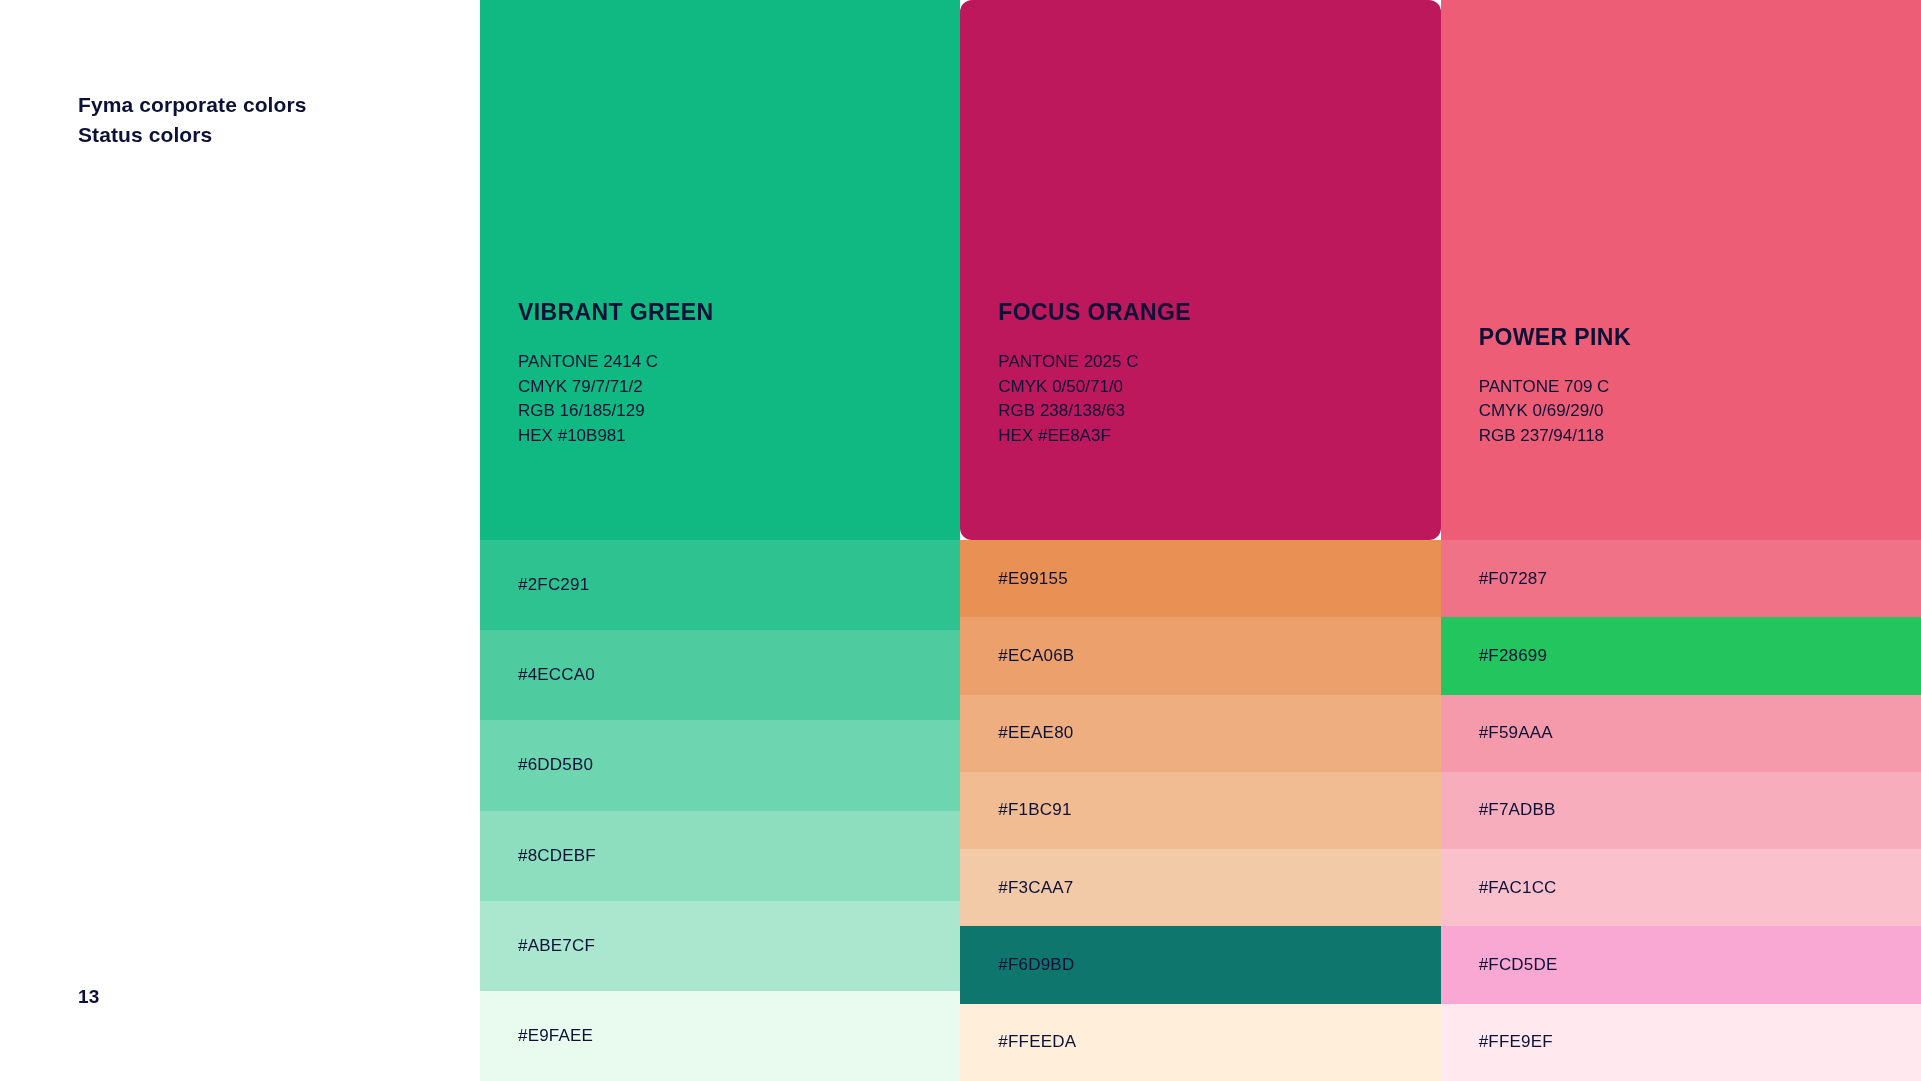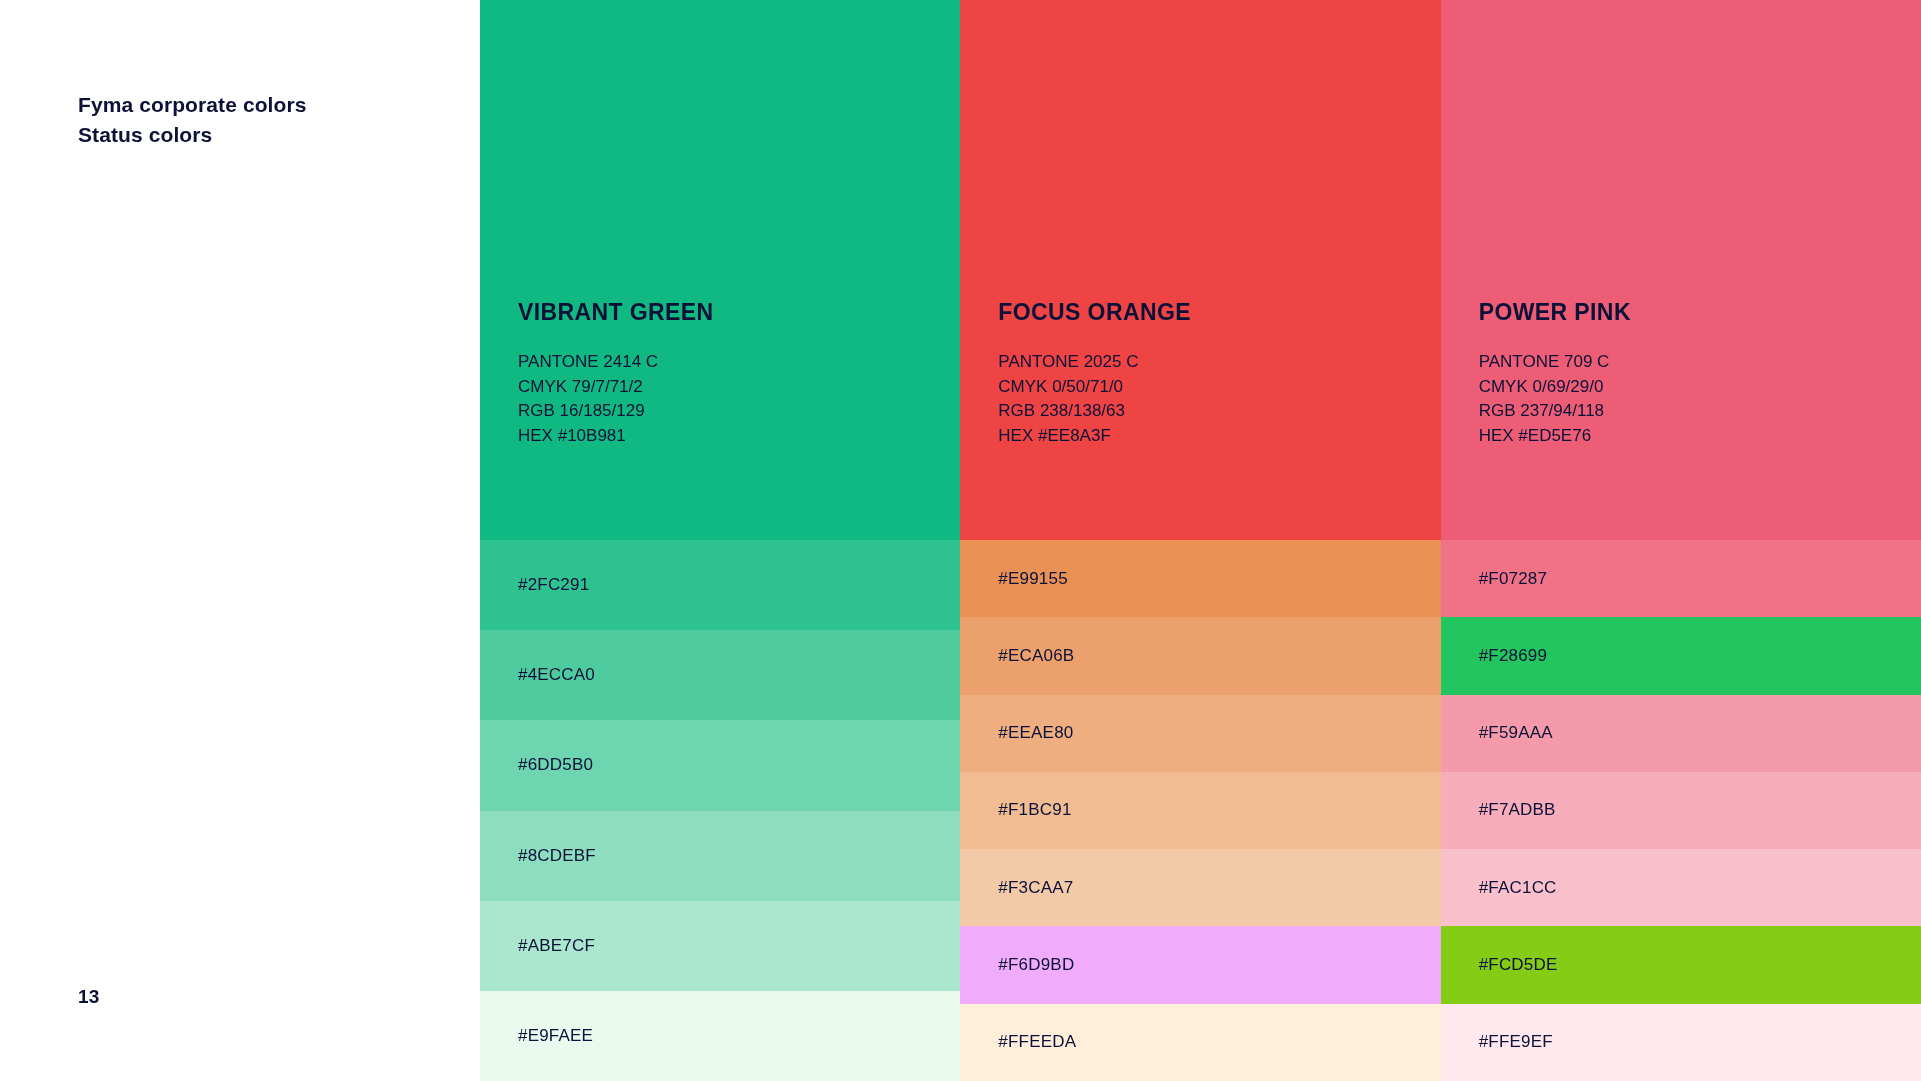--- a/index.html
+++ b/index.html
@@ -163,21 +163,21 @@
         <div class="tint-row" style="background: rgb(171, 231, 207);">
             <span class="tint-label">#ABE7CF</span>
           </div>
         <div class="tint-row" style="background: rgb(233, 250, 238);">
             <span class="tint-label">#E9FAEE</span>
           </div>
       </div>
     </div>
 
     <div class="color-column">
-      <div class="swatch-main" style="background: #ef4444;">
+      <div class="swatch-main" style="background: #be185d; border-radius: 12px;">
         <div class="swatch-main-inner">
           <div class="swatch-name">FOCUS ORANGE</div>
           <div class="swatch-specs">
             <div>PANTONE 2025 C</div>
             <div>CMYK 0/50/71/0</div>
             <div>RGB 238/138/63</div>
             <div>HEX #EE8A3F</div>
           </div>
         </div>
       </div>
@@ -190,58 +190,57 @@
           </div>
         <div class="tint-row" style="background: rgb(238, 174, 128);">
             <span class="tint-label">#EEAE80</span>
           </div>
         <div class="tint-row" style="background: rgb(241, 188, 145);">
             <span class="tint-label">#F1BC91</span>
           </div>
         <div class="tint-row" style="background: rgb(243, 202, 167);">
             <span class="tint-label">#F3CAA7</span>
           </div>
-        <div class="tint-row" style="background: #f0abfc;">
+        <div class="tint-row" style="background: #0f766e;">
             <span class="tint-label">#F6D9BD</span>
           </div>
         <div class="tint-row" style="background: rgb(255, 238, 218);">
             <span class="tint-label">#FFEEDA</span>
           </div>
       </div>
     </div>
 
     <div class="color-column">
       <div class="swatch-main" style="background: rgb(237, 94, 118);">
         <div class="swatch-main-inner">
           <div class="swatch-name">POWER PINK</div>
           <div class="swatch-specs">
             <div>PANTONE 709 C</div>
             <div>CMYK 0/69/29/0</div>
             <div>RGB 237/94/118</div>
-            <div>HEX #ED5E76</div>
           </div>
         </div>
       </div>
       <div class="tints">
         <div class="tint-row" style="background: rgb(240, 114, 135); padding-left: 47px;">
             <span class="tint-label">#F07287</span>
           </div>
         <div class="tint-row" style="background: #22c55e;">
             <span class="tint-label">#F28699</span>
           </div>
         <div class="tint-row" style="background: rgb(245, 154, 170);">
             <span class="tint-label">#F59AAA</span>
           </div>
         <div class="tint-row" style="background: rgb(247, 173, 187);">
             <span class="tint-label">#F7ADBB</span>
           </div>
         <div class="tint-row" style="background: rgb(250, 193, 204);">
             <span class="tint-label">#FAC1CC</span>
           </div>
-        <div class="tint-row" style="background: #84cc16;">
+        <div class="tint-row" style="background: #f9a8d4;">
             <span class="tint-label">#FCD5DE</span>
           </div>
         <div class="tint-row" style="background: rgb(255, 233, 239);">
             <span class="tint-label">#FFE9EF</span>
           </div>
       </div>
     </div>
 
   </div>
 </div>

